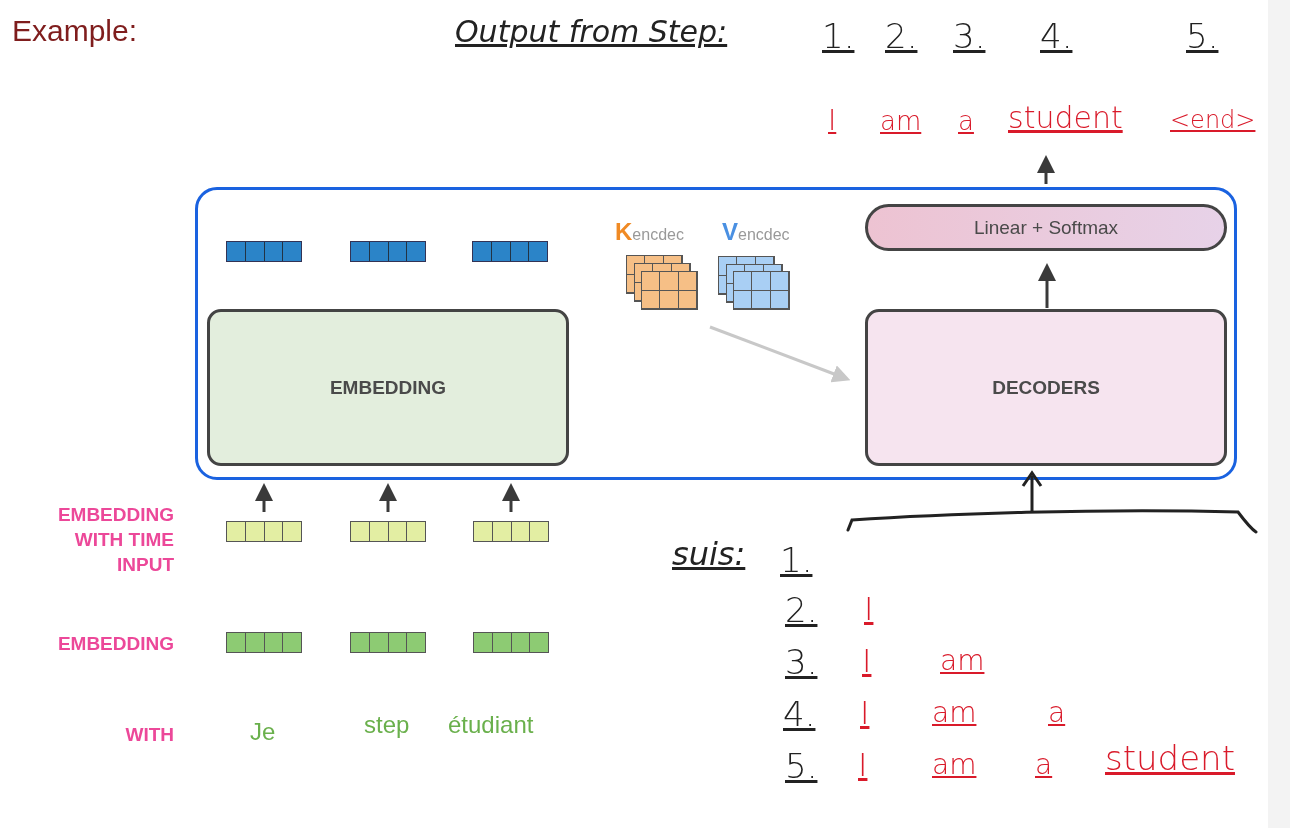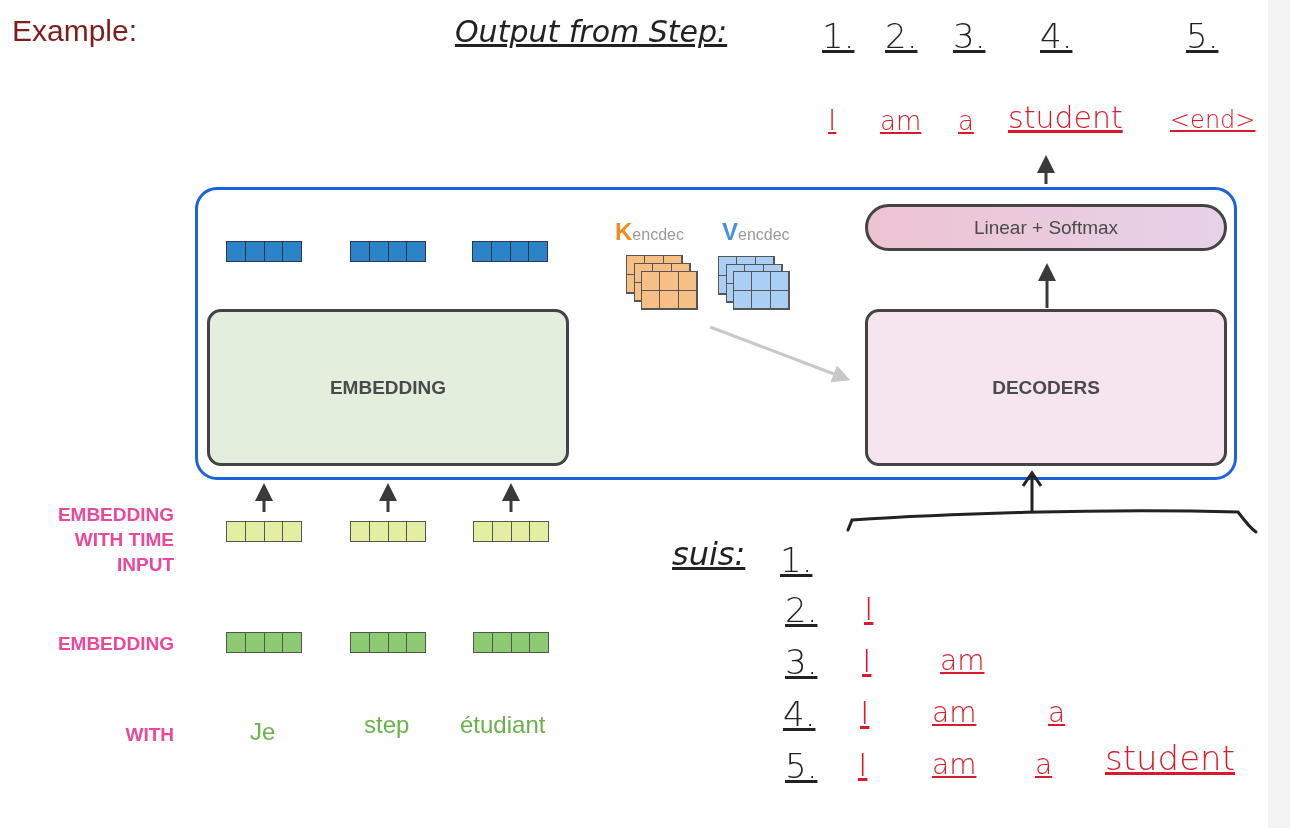--- a/index.html
+++ b/index.html
@@ -174,21 +174,21 @@
   </div>
 <div class="vec green" style="left:473px;top:632px;width:76px;height:21px;">
     <span></span>
     <span></span>
     <span></span>
     <span></span>
   </div>
 
 <div class="word" style="left:250px;top:718px;">Je</div>
 <div class="word" style="left:364px;top:711px;">step</div>
-<div class="word" style="left:460px;top:711px;">étudiant</div>
+<div class="word" style="left:448px;top:711px;">étudiant</div>
 
 <div class="abs hand hand-black" style="left:672px;top:535px;font-size:32px;font-style:italic;">suis:</div>
 <div class="abs hand hand-black" style="left:780px;top:540px;font-size:34px;">1.</div>
 <div class="abs hand hand-black" style="left:785px;top:590px;font-size:34px;">2.</div>
 <div class="abs hand hand-black" style="left:785px;top:642px;font-size:34px;">3.</div>
 <div class="abs hand hand-black" style="left:783px;top:694px;font-size:34px;">4.</div>
 <div class="abs hand hand-black" style="left:785px;top:746px;font-size:34px;">5.</div>
 
 <div class="abs hand hand-red" style="left:864px;top:590px;font-size:32px;">I</div>
 

